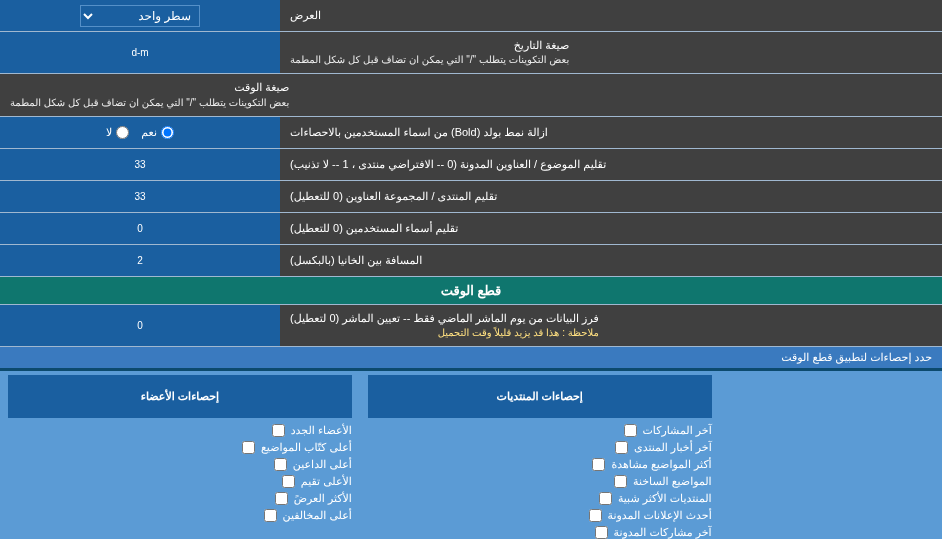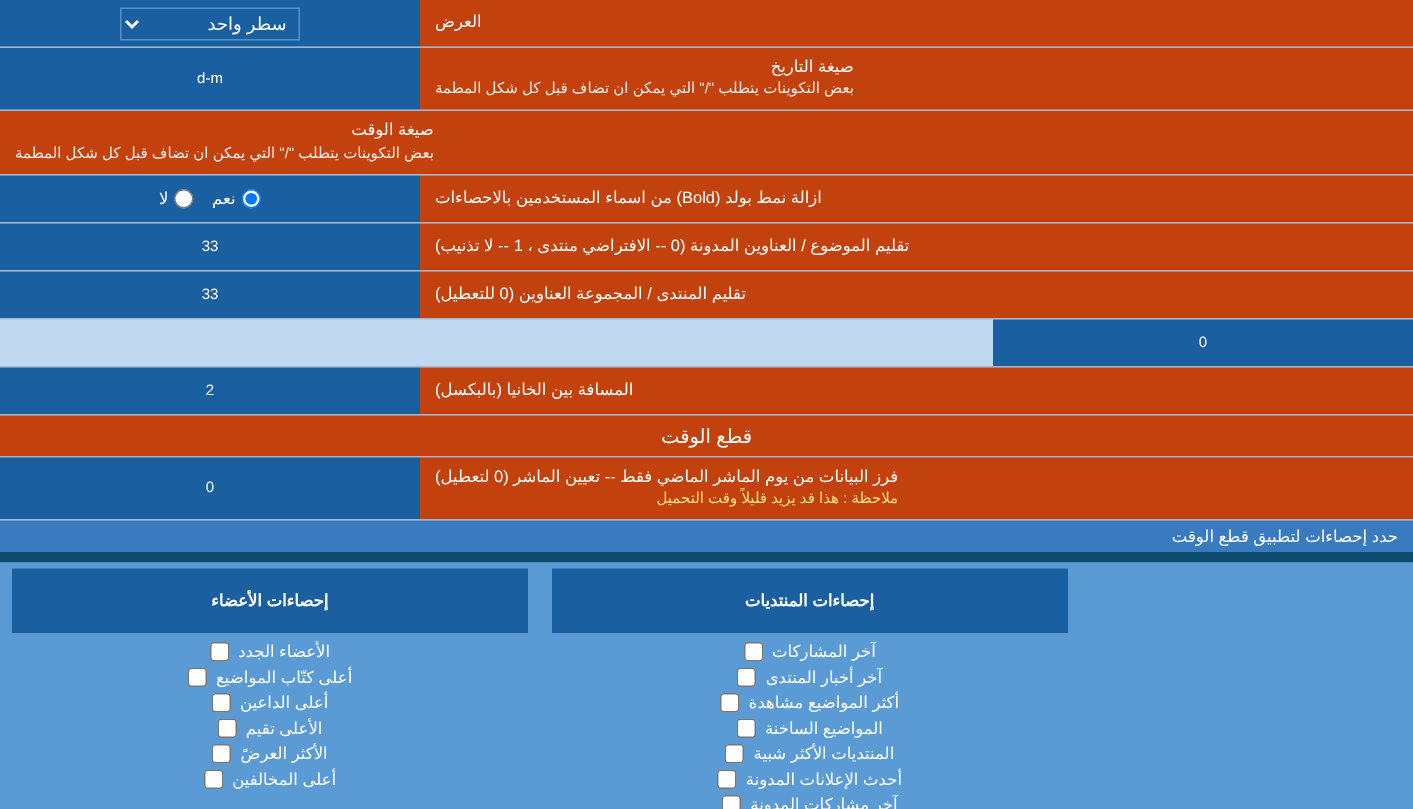--- a/index.html
+++ b/index.html
@@ -11,21 +11,21 @@
       width: 942px;
       min-height: 539px;
     }
     .row {
       display: flex;
       align-items: stretch;
       border-bottom: 1px solid #a0b8d0;
       min-height: 32px;
     }
     .row-label {
-      background: #c2410c;
+      background: #404040;
       color: #fff;
       padding: 6px 10px;
       flex: 1;
       display: flex;
       align-items: center;
       justify-content: flex-end;
       text-align: right;
       font-size: 11px;
       line-height: 1.4;
     }
@@ -50,23 +50,23 @@
     }
     .row-input select {
       background: #1a5fa0;
       border: 1px solid #5590c8;
       color: #fff;
       font-size: 12px;
       padding: 2px 4px;
       width: 120px;
     }
     .section-header {
-      background: #c2410c;
-      color: #fff;
-      font-weight: normal;
+      background: #0f766e;
+      color: #fff;
+      font-weight: bold;
       padding: 6px 12px;
       text-align: center;
       font-size: 13px;
       border-bottom: 1px solid #a0b8d0;
     }
     .radio-row {
       display: flex;
       align-items: center;
       justify-content: center;
       gap: 12px;
@@ -81,21 +81,21 @@
     }
     .radio-row input[type="radio"] {
       cursor: pointer;
     }
     .checkboxes-label-row {
       background: #3a7abf;
       color: #fff;
       font-size: 11px;
       padding: 4px 10px;
       text-align: right;
-      border-bottom: 7px solid #0c4a6e;
+      border-bottom: 3px solid #0c4a6e;
     }
     .checkboxes-grid {
       display: flex;
       gap: 0;
       background: #5b9bd5;
     }
     .checkboxes-col {
       flex: 1;
       padding: 4px 8px;
     }
@@ -108,21 +108,21 @@
       text-align: center;
       margin-bottom: 4px;
     }
     .checkbox-item {
       display: flex;
       align-items: center;
       gap: 6px;
       color: #fff;
       font-size: 11px;
       padding: 2px 0;
-      justify-content: center;
+      justify-content: flex-start;
     }
     .checkbox-item input[type="checkbox"] {
       cursor: pointer;
     }
     .left-col-blank {
       flex: 1;
       padding: 4px 8px;
       color: #fff;
       font-size: 11px;
       text-align: right;
@@ -189,20 +189,21 @@
 </div>
 
 <div class="row">
   <div class="row-label">تقليم المنتدى / المجموعة العناوين (0 للتعطيل)</div>
   <div class="row-input">
     <input type="text" value="33" style="">
   </div>
 </div>
 
 <div class="row">
+  <div class="row-label">تقليم أسماء المستخدمين (0 للتعطيل)</div>
   <div class="row-input">
     <input type="text" value="0" style="">
   </div>
 </div>
 
 <div class="row">
   <div class="row-label">المسافة بين الخانيا (بالبكسل)</div>
   <div class="row-input">
     <input type="text" value="2" style="">
   </div>

